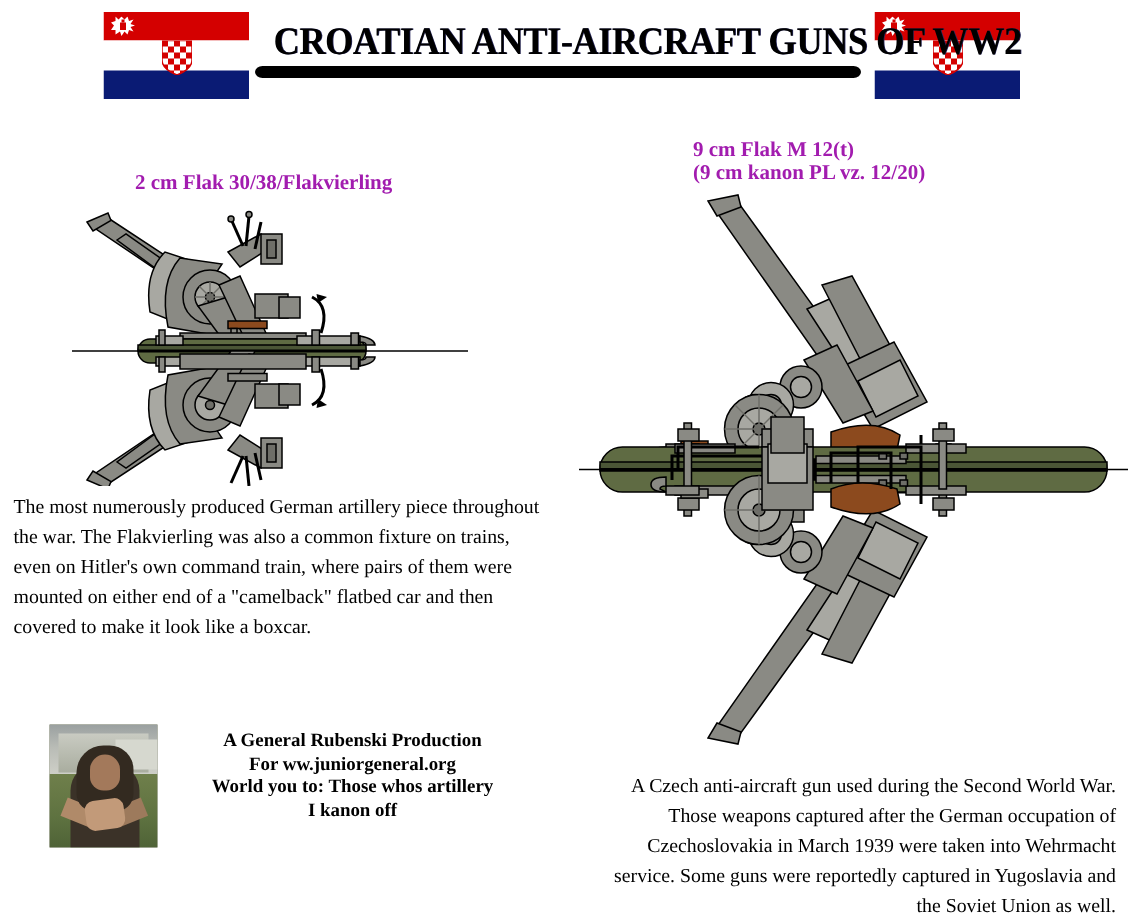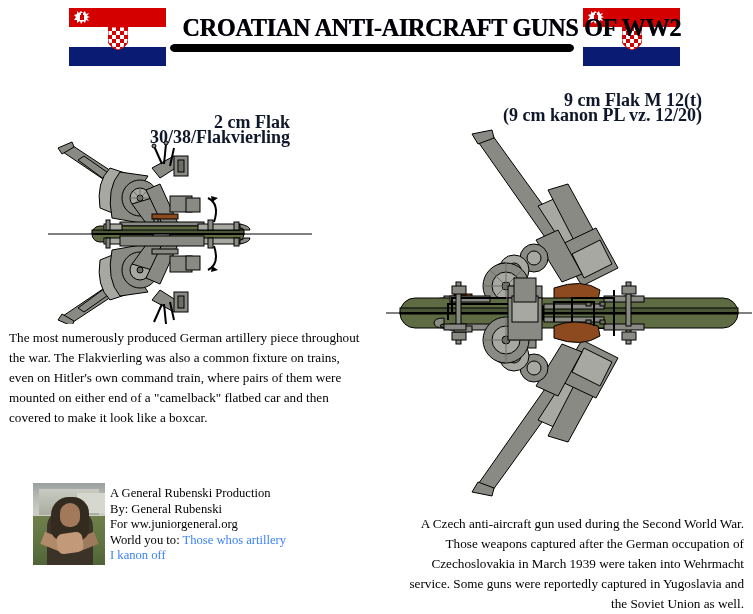--- a/index.html
+++ b/index.html
@@ -94,28 +94,28 @@
     height: 8px;
     background: #000000;
     border-radius: 5px / 4px;
   }
 
   
   .sec-heading {
     position: absolute;
     font-family: "Liberation Serif", "DejaVu Serif", serif;
     font-weight: bold;
-    font-size: 18px;
+    font-size: 14px;
     line-height: 15px;
-    color: #0f172a;
+    color: #a21caf;
     white-space: pre;
-    text-align: right;
+    text-align: left;
   }
   .sec-heading.left-h {
-    left: 70px;
+    left: 90px;
     top: 115px;
     width: 220px;
   }
   .sec-heading.right-h {
     left: 462px;
     top: 93px;
     width: 240px;
   }
 
   
@@ -195,27 +195,28 @@
     background: #9d7a5c;
     transform: rotate(-22deg);
   }
 
   .credits {
     position: absolute;
     left: 110px;
     top: 486px;
     width: 250px;
     font-family: "Liberation Serif", "DejaVu Serif", serif;
-    font-weight: normal;
+    font-weight: bold;
     font-size: 12.6px;
     line-height: 15.6px;
     color: #000000;
+    text-align: center;
   }
   .credits .thanks-link {
-    color: #3b82f6;
+    color: #000000;
   }
 
   
   .illus {
     position: absolute;
   }
   .illus.left-i  { left: 48px;  top: 138px; }
   .illus.right-i { left: 386px; top: 128px; }
 </style>
 </head>
@@ -549,21 +550,20 @@
     <div class="ph-body"></div>
     <div class="ph-arm-l"></div>
     <div class="ph-arm-r"></div>
     <div class="ph-hair"></div>
     <div class="ph-face"></div>
     <div class="ph-hands"></div>
   </div>
 
   <div class="credits">
     <div>A General Rubenski Production</div>
-    <div>By: General Rubenski</div>
     <div>For ww.juniorgeneral.org</div>
     <div>
       <span>World you to:</span>
       <span class="thanks-link">Those whos artillery</span>
     </div>
     <div class="thanks-link">I kanon off</div>
   </div>
 
 </div>
 

